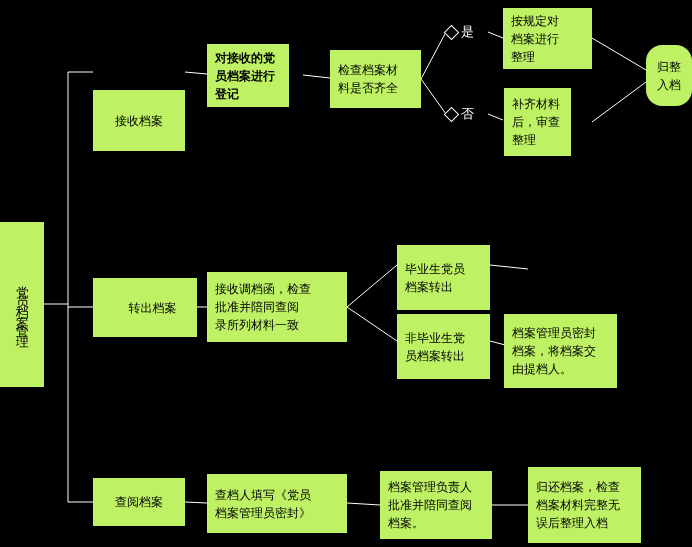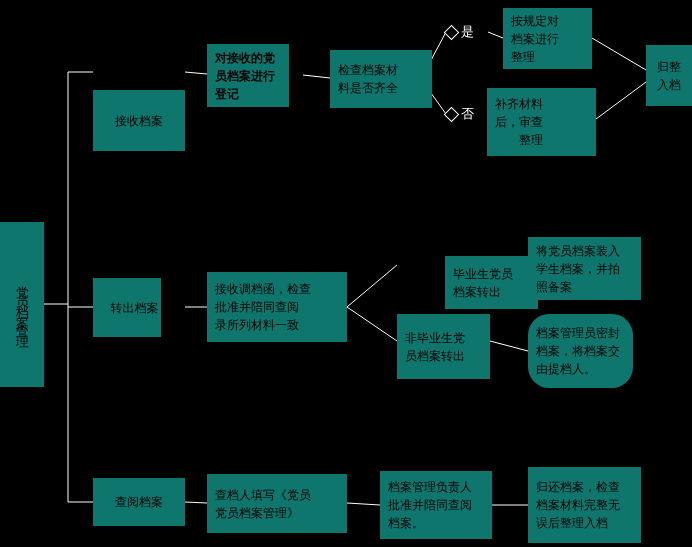--- a/index.html
+++ b/index.html
@@ -17,21 +17,21 @@
   }
   .connectors {
     position: absolute;
     left: 0;
     top: 0;
     width: 692px;
     height: 547px;
   }
   .box {
     position: absolute;
-    background: #0f766e;
+    background: #bef264;
     color: #000000;
     font-size: 12px;
     line-height: 1.5;
     white-space: pre-line;
     box-sizing: border-box;
     display: flex;
     align-items: center;
   }
   .box.center {
     justify-content: center;
@@ -84,68 +84,65 @@
   </svg>
 
   <div class="box root-box" style="left:0px; top:222px; width:44px; height:165px;">党员档案管理</div>
 
   <div class="box center" style="left:93px; top:42px; width:92px; height:61px;margin-top:48px;">接收档案</div>
 
   <div class="box pad" style="left:207px; top:44px; width:82px; height:63px;font-weight:bold;">对接收的党
 员档案进行
 登记</div>
 
-  <div class="box pad" style="left:330px; top:50px; width:102px; height:58px;">检查档案材
+  <div class="box pad" style="left:330px; top:50px; width:91px; height:58px;">检查档案材
 料是否齐全</div>
 
   <div class="decision" style="left:446px; top:20px;">
     <span class="diamond"></span>
     <span>是</span>
   </div>
 
   <div class="decision" style="left:446px; top:102px;">
     <span class="diamond"></span>
     <span>否</span>
   </div>
 
   <div class="box pad" style="left:503px; top:8px; width:89px; height:61px;">按规定对
 档案进行
 整理</div>
 
-  <div class="box pad" style="left:487px; top:88px; width:109px; height:68px;text-align:right;">补齐材料
+  <div class="box pad" style="left:504px; top:88px; width:67px; height:68px;">补齐材料
 后，审查
 整理</div>
 
-  <div class="box center" style="left:646px; top:45px; width:46px; height:61px;">归整
+  <div class="box center" style="left:646px; top:45px; width:46px; height:61px;border-radius:16px;">归整
 入档</div>
 
-  <div class="box center" style="left:93px; top:278px; width:68px; height:59px;padding-left:15px;">转出档案</div>
+  <div class="box center" style="left:93px; top:278px; width:104px; height:59px;padding-left:15px;">转出档案</div>
 
   <div class="box pad" style="left:207px; top:272px; width:140px; height:70px;">接收调档函，检查
 批准并陪同查阅
 录所列材料一致</div>
 
-  <div class="box pad" style="left:397px; top:256px; width:93px; height:53px;margin-left:48px;">毕业生党员
+  <div class="box pad" style="left:397px; top:245px; width:93px; height:65px;">毕业生党员
 档案转出</div>
 
   <div class="box pad" style="left:397px; top:314px; width:93px; height:65px;">非毕业生党
 员档案转出</div>
 
-  <div class="box pad" style="left:528px; top:237px; width:113px; height:63px;">将党员档案装入
-学生档案，并拍
-照备案</div>
 
-  <div class="box pad" style="left:528px; top:314px; width:105px; height:74px;border-radius:21px;">档案管理员密封
+  <div class="box pad" style="left:504px; top:314px; width:113px; height:74px;">档案管理员密封
 档案，将档案交
 由提档人。</div>
 
   <div class="box center" style="left:93px; top:478px; width:92px; height:48px;">查阅档案</div>
 
   <div class="box pad" style="left:207px; top:474px; width:140px; height:59px;">查档人填写《党员
-党员档案管理》</div>
+档案管理员密封》</div>
 
   <div class="box pad" style="left:380px; top:471px; width:112px; height:68px;">档案管理负责人
 批准并陪同查阅
 档案。</div>
 
   <div class="box pad" style="left:528px; top:467px; width:113px; height:76px;">归还档案，检查
 档案材料完整无
 误后整理入档</div>
 
 </div>

